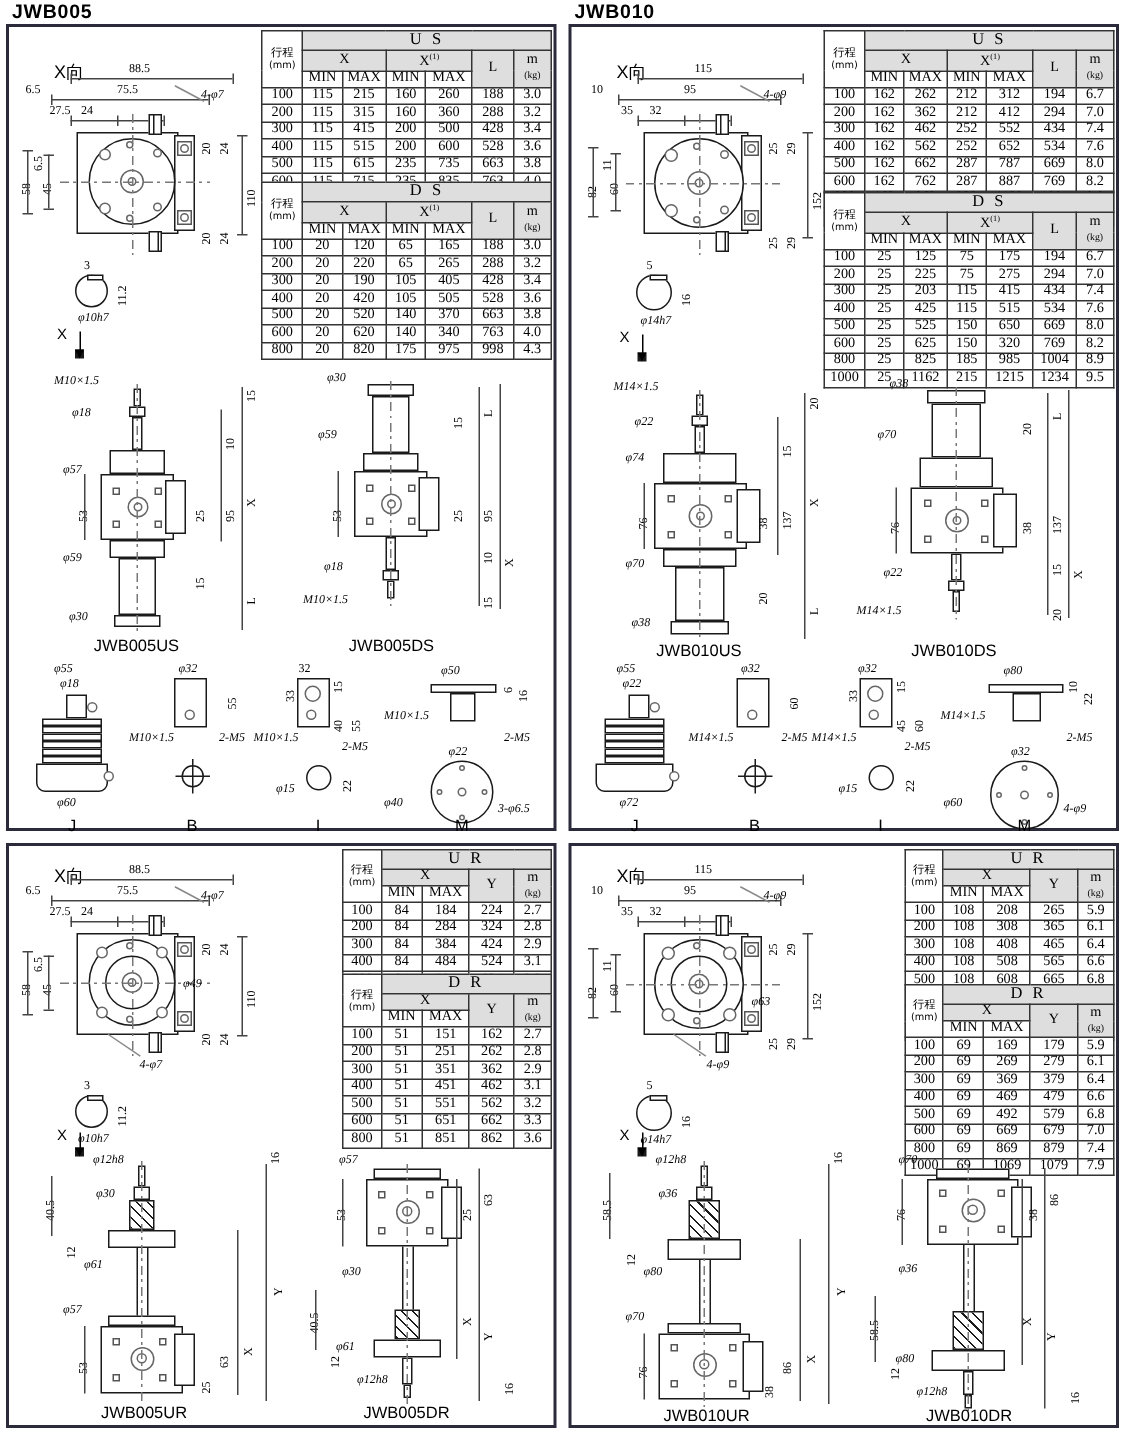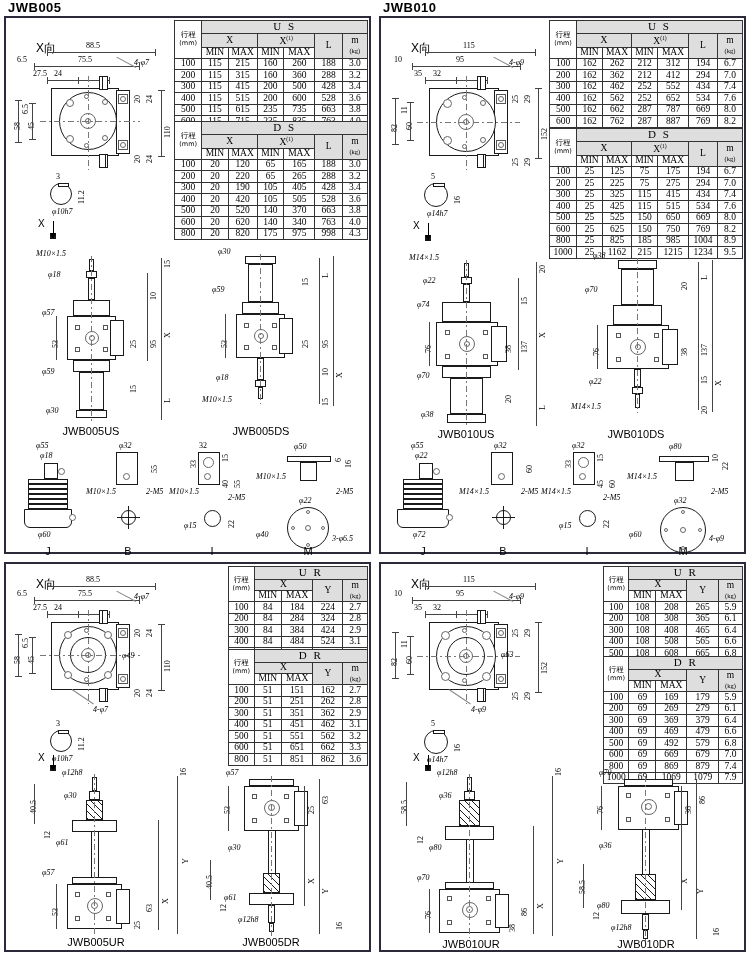--- a/index.html
+++ b/index.html
@@ -682,21 +682,21 @@
             <td class="num">25</td>
             <td class="num">225</td>
             <td class="num">75</td>
             <td class="num">275</td>
             <td class="num">294</td>
             <td class="num">7.0</td>
           </tr>
           <tr>
             <td class="num">300</td>
             <td class="num">25</td>
-            <td class="num">325</td>
+            <td class="num">203</td>
             <td class="num">115</td>
             <td class="num">415</td>
             <td class="num">434</td>
             <td class="num">7.4</td>
           </tr>
           <tr>
             <td class="num">400</td>
             <td class="num">25</td>
             <td class="num">425</td>
             <td class="num">115</td>
@@ -711,21 +711,21 @@
             <td class="num">150</td>
             <td class="num">650</td>
             <td class="num">669</td>
             <td class="num">8.0</td>
           </tr>
           <tr>
             <td class="num">600</td>
             <td class="num">25</td>
             <td class="num">625</td>
             <td class="num">150</td>
-            <td class="num">750</td>
+            <td class="num">320</td>
             <td class="num">769</td>
             <td class="num">8.2</td>
           </tr>
           <tr>
             <td class="num">800</td>
             <td class="num">25</td>
             <td class="num">825</td>
             <td class="num">185</td>
             <td class="num">985</td>
             <td class="num">1004</td>
@@ -1227,21 +1227,21 @@
       <div class="circl" style="left:78px;top:85px;width:14px;height:14px;"></div>
       <div class="circl" style="left:82px;top:89px;width:6px;height:6px;"></div>
       <div class="circl" style="left:60px;top:67px;width:9px;height:9px;"></div>
       <div class="circl" style="left:60px;top:108px;width:9px;height:9px;"></div>
       <div class="circl" style="left:101px;top:67px;width:9px;height:9px;"></div>
       <div class="circl" style="left:101px;top:108px;width:9px;height:9px;"></div>
       <div class="circl" style="left:81px;top:64px;width:5px;height:5px;"></div>
       <div class="circl" style="left:81px;top:114px;width:5px;height:5px;"></div>
       <div class="cl" style="left:36px;top:92px;width:103px;"></div>
       <div class="clv" style="left:85px;top:46px;height:94px;"></div>
-      <div class="t" style="left:120px;top:87px;">φ63</div>
+      <div class="t" style="left:120px;top:100px;">φ63</div>
 
       <div class="t tn rot" style="left:20px;top:84px;">11</div>
       <div class="t tn rot" style="left:10px;top:102px;">82</div>
       <div class="t tn rot" style="left:25px;top:100px;">60</div>
       <div class="dimv" style="left:14px;top:68px;height:46px;"></div>
       <div class="dim" style="left:11px;top:68px;width:7px;"></div>
       <div class="dim" style="left:11px;top:114px;width:7px;"></div>
       <div class="dimv" style="left:29px;top:72px;height:38px;"></div>
       <div class="dim" style="left:26px;top:72px;width:7px;"></div>
       <div class="dim" style="left:26px;top:110px;width:7px;"></div>

